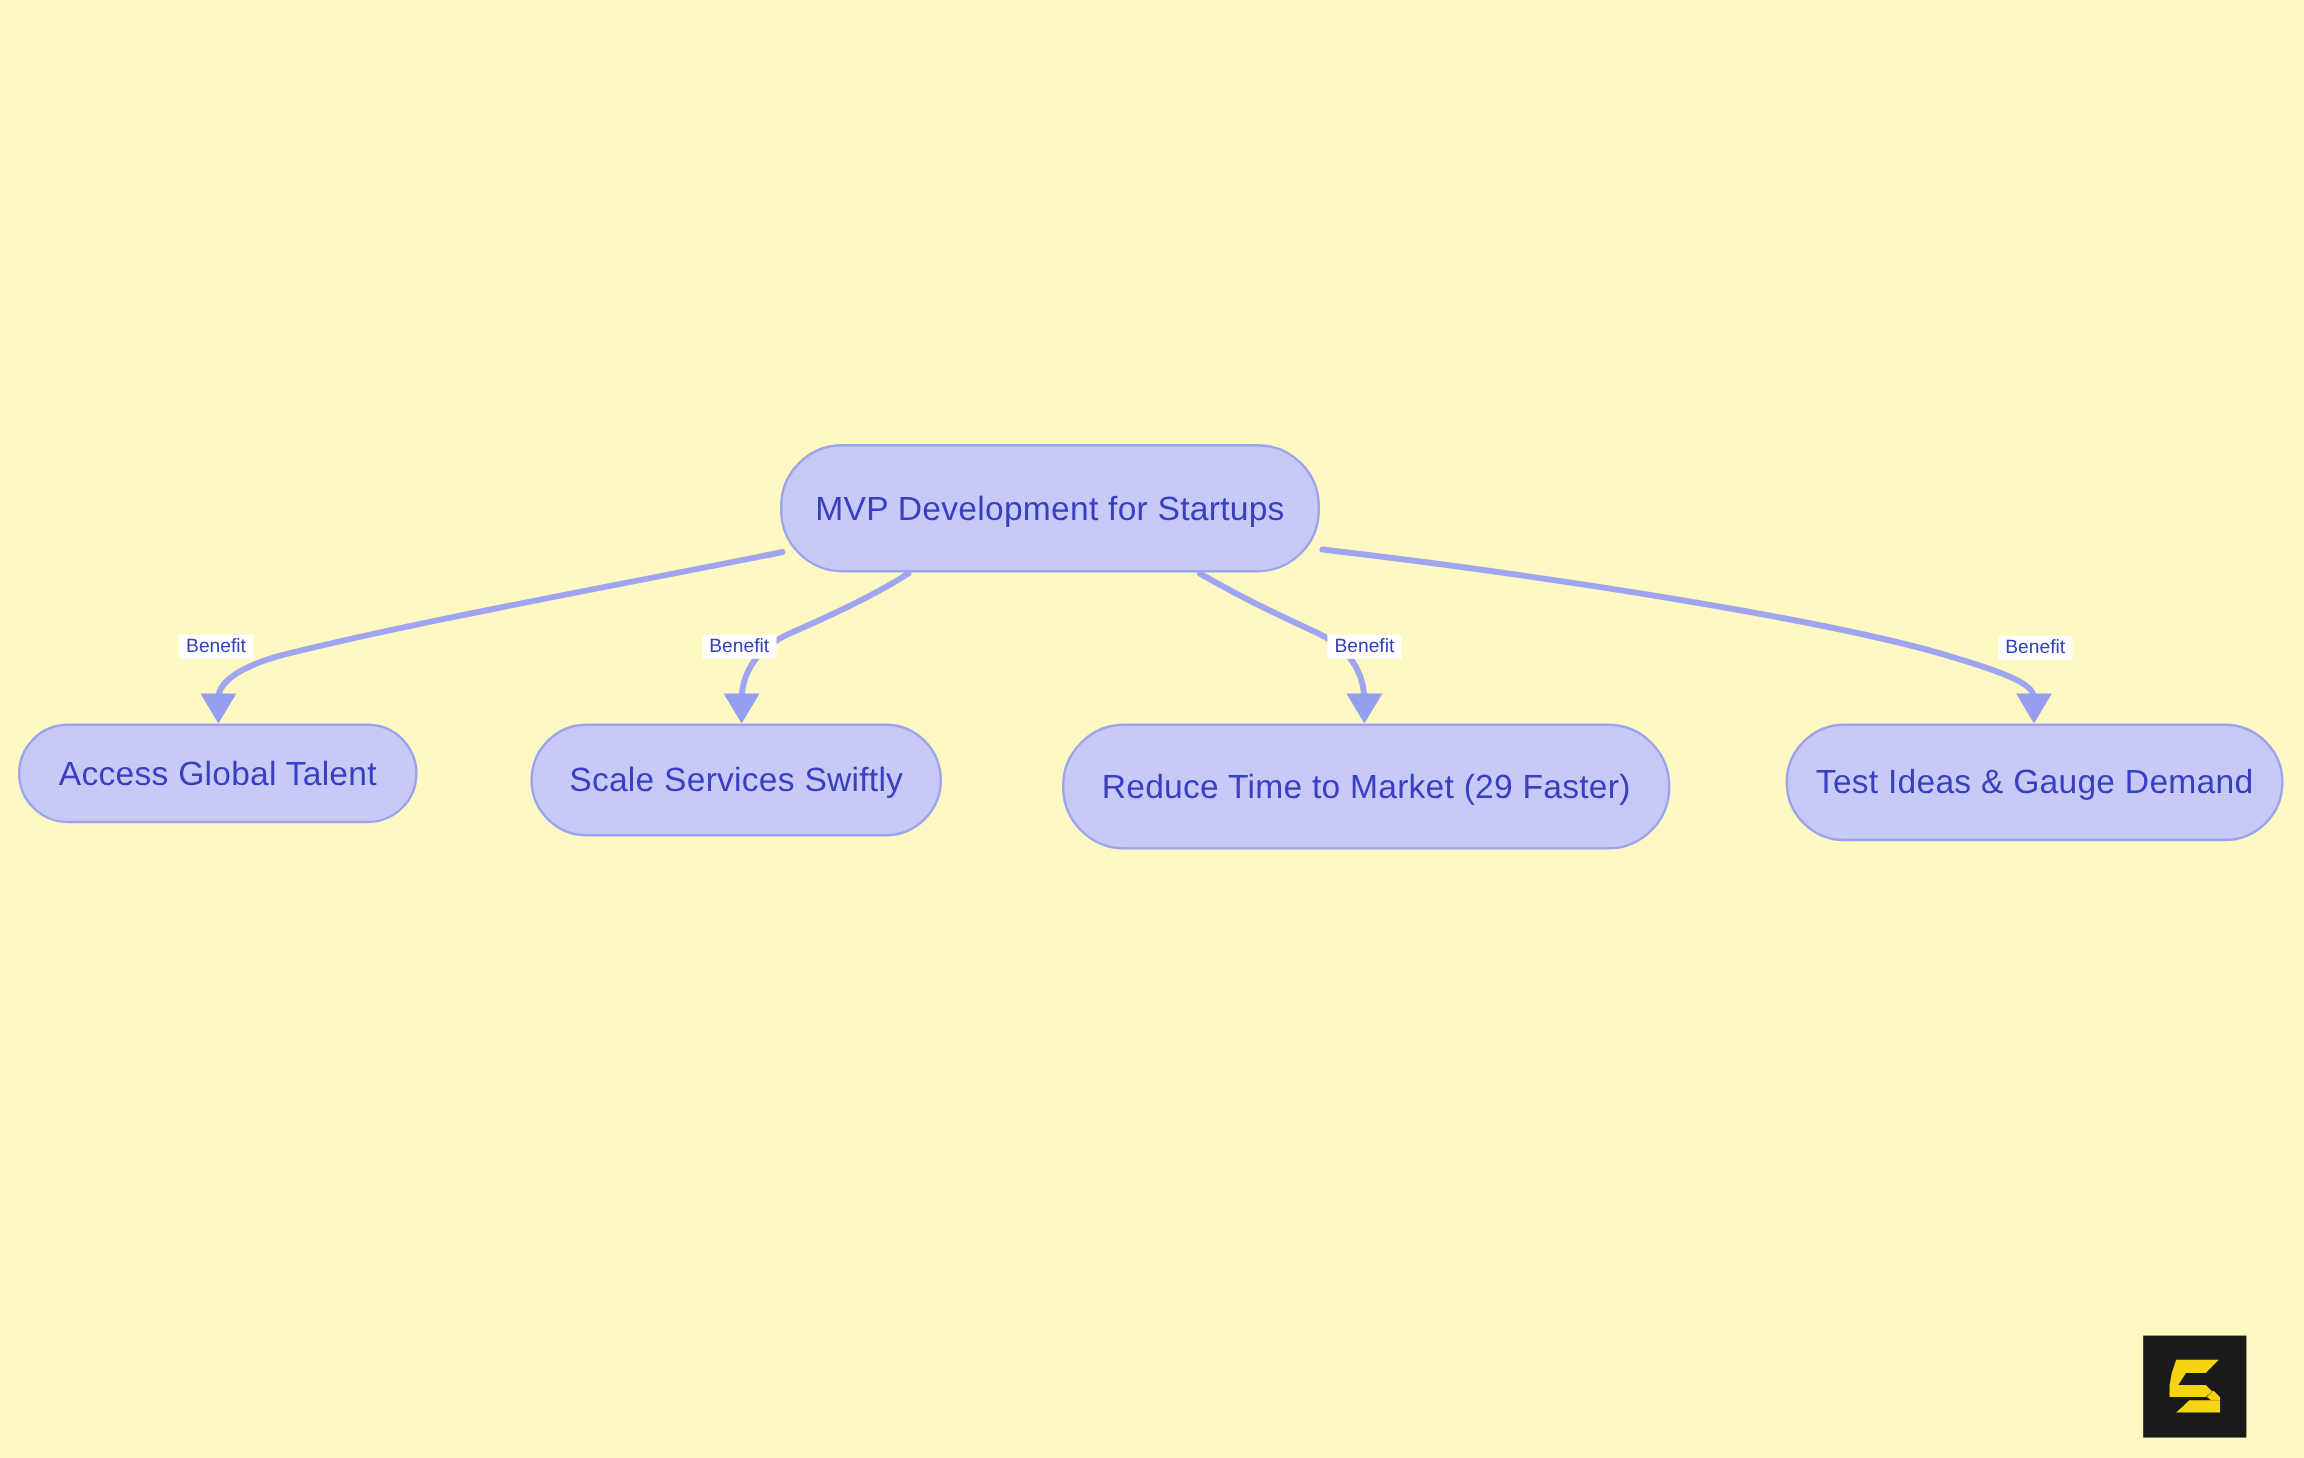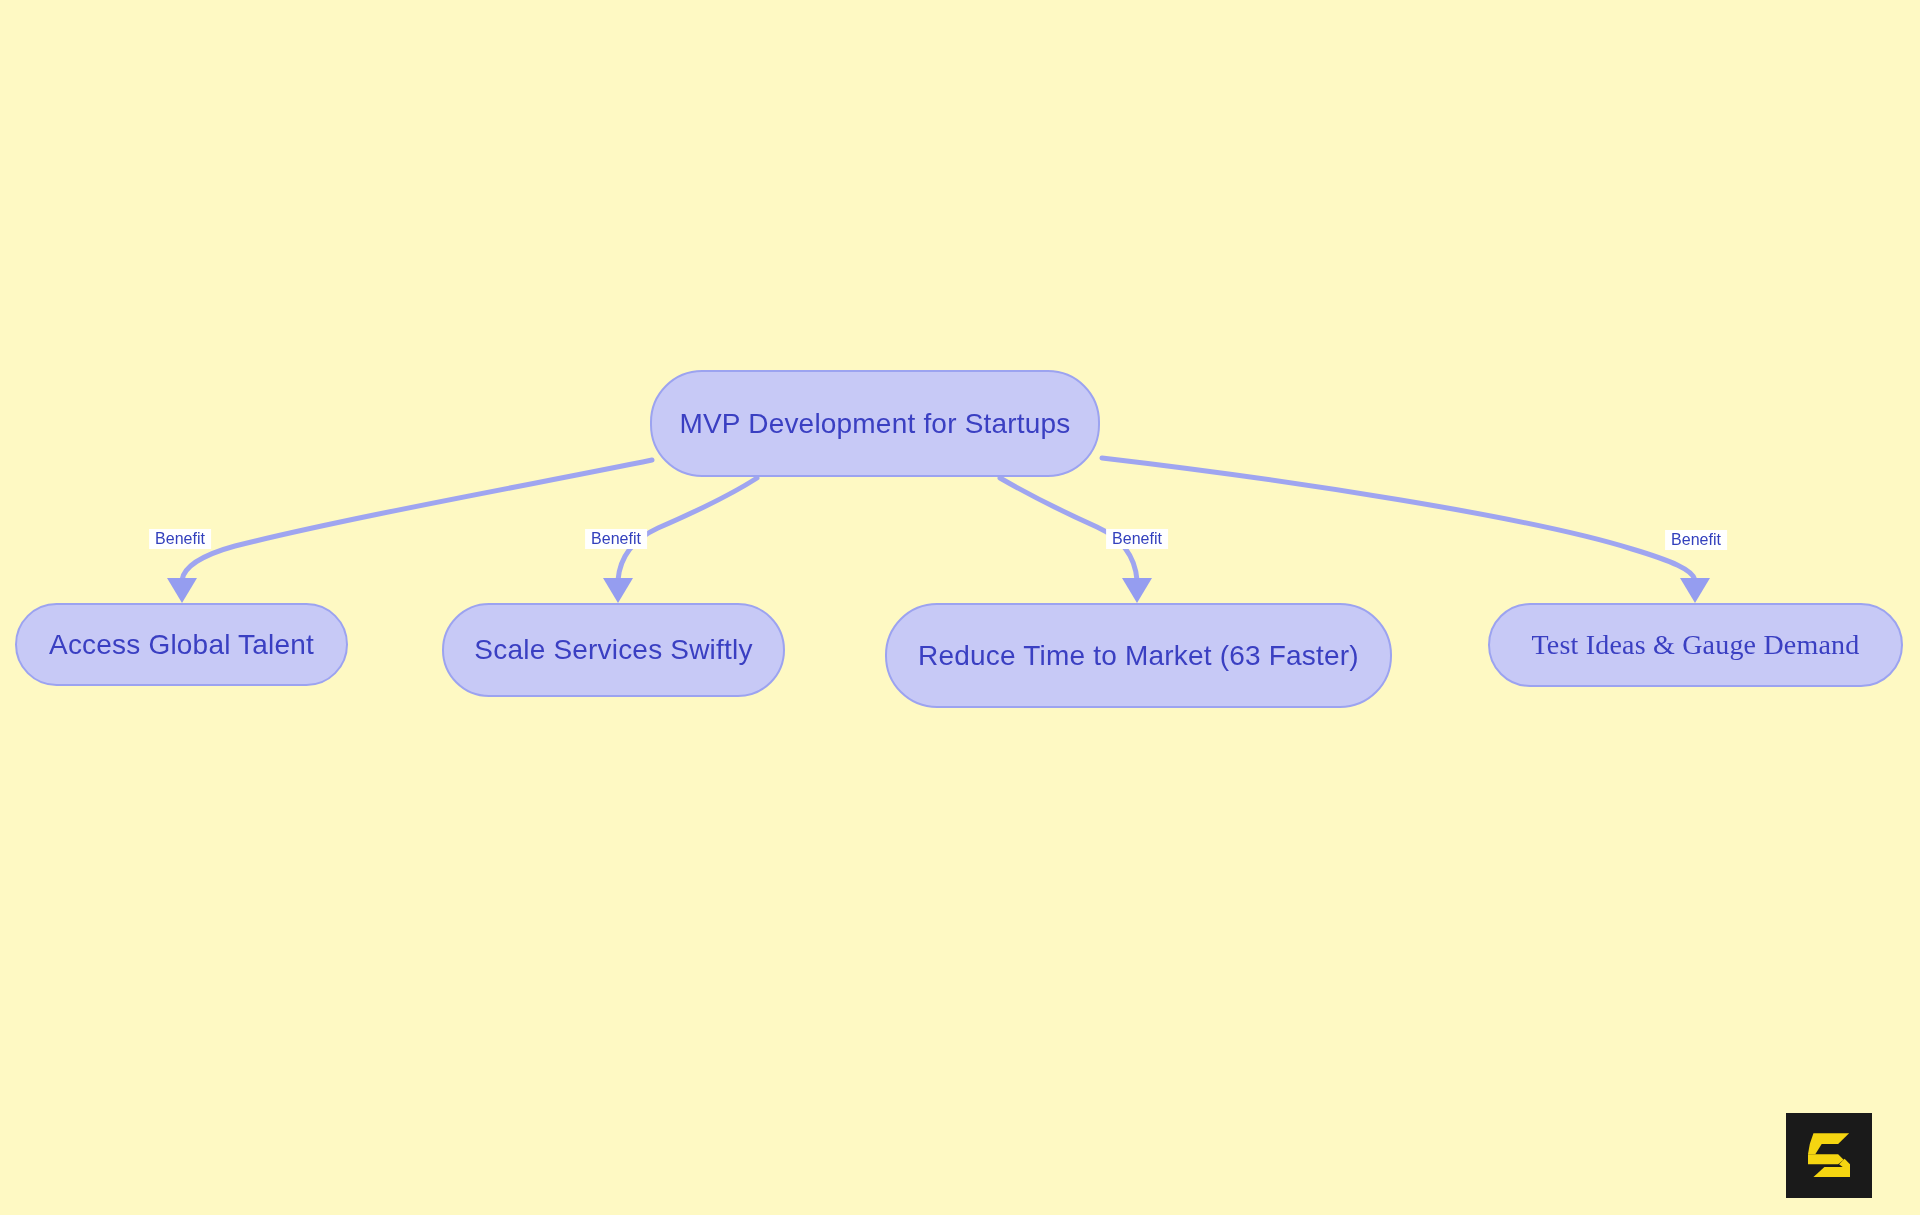--- a/index.html
+++ b/index.html
@@ -23,21 +23,21 @@
     font-size:28px;
     letter-spacing:0.2px;
     text-align:center;
     box-sizing:border-box;
     white-space:nowrap;
   }
   #node-root{left:650px;top:370px;width:450px;height:107px;}
   #node-b1{left:15px;top:603px;width:333px;height:83px;}
   #node-b2{left:442px;top:603px;width:343px;height:94px;}
   #node-b3{left:885px;top:603px;width:507px;height:105px;}
-  #node-b4{left:1488px;top:603px;width:415px;height:84px;font-family:Liberation Serif, serif;}
+  #node-b4{left:1488px;top:603px;width:415px;height:98px;}
   .edge-label{
     position:absolute;
     transform:translate(-50%,-50%);
     background:#ffffff;
     padding:1px 6px;
     color:#3340bd;
     font-size:16px;
     white-space:nowrap;
   }
   #elabel-0{left:180px;top:539px;}
@@ -68,21 +68,21 @@
     <path class="line" d="M 1000 478 C 1033 497, 1068 514, 1097 527 C 1121 538, 1135 556, 1137 580"></path>
     <path class="arrow" d="M 1122 578 L 1152 578 L 1137 603 Z"></path>
 
     <path class="line" d="M 1102 458 C 1290 480, 1530 517, 1632 549 C 1672 561, 1693 570, 1695 580"></path>
     <path class="arrow" d="M 1680 578 L 1710 578 L 1695 603 Z"></path>
   </svg>
 
   <div class="node" id="node-root">MVP Development for Startups</div>
   <div class="node" id="node-b1">Access Global Talent</div>
   <div class="node" id="node-b2">Scale Services Swiftly</div>
-  <div class="node" id="node-b3">Reduce Time to Market (63 Faster)</div>
+  <div class="node" id="node-b3">Reduce Time to Market (29 Faster)</div>
   <div class="node" id="node-b4">Test Ideas &amp; Gauge Demand</div>
 
   <div class="edge-label" id="elabel-0">Benefit</div>
   <div class="edge-label" id="elabel-1">Benefit</div>
   <div class="edge-label" id="elabel-2">Benefit</div>
   <div class="edge-label" id="elabel-3">Benefit</div>
 
   <div class="logo">
     <svg width="64" height="64" viewBox="0 0 70 70" xmlns="http://www.w3.org/2000/svg">
       <g fill="#f5d511">

